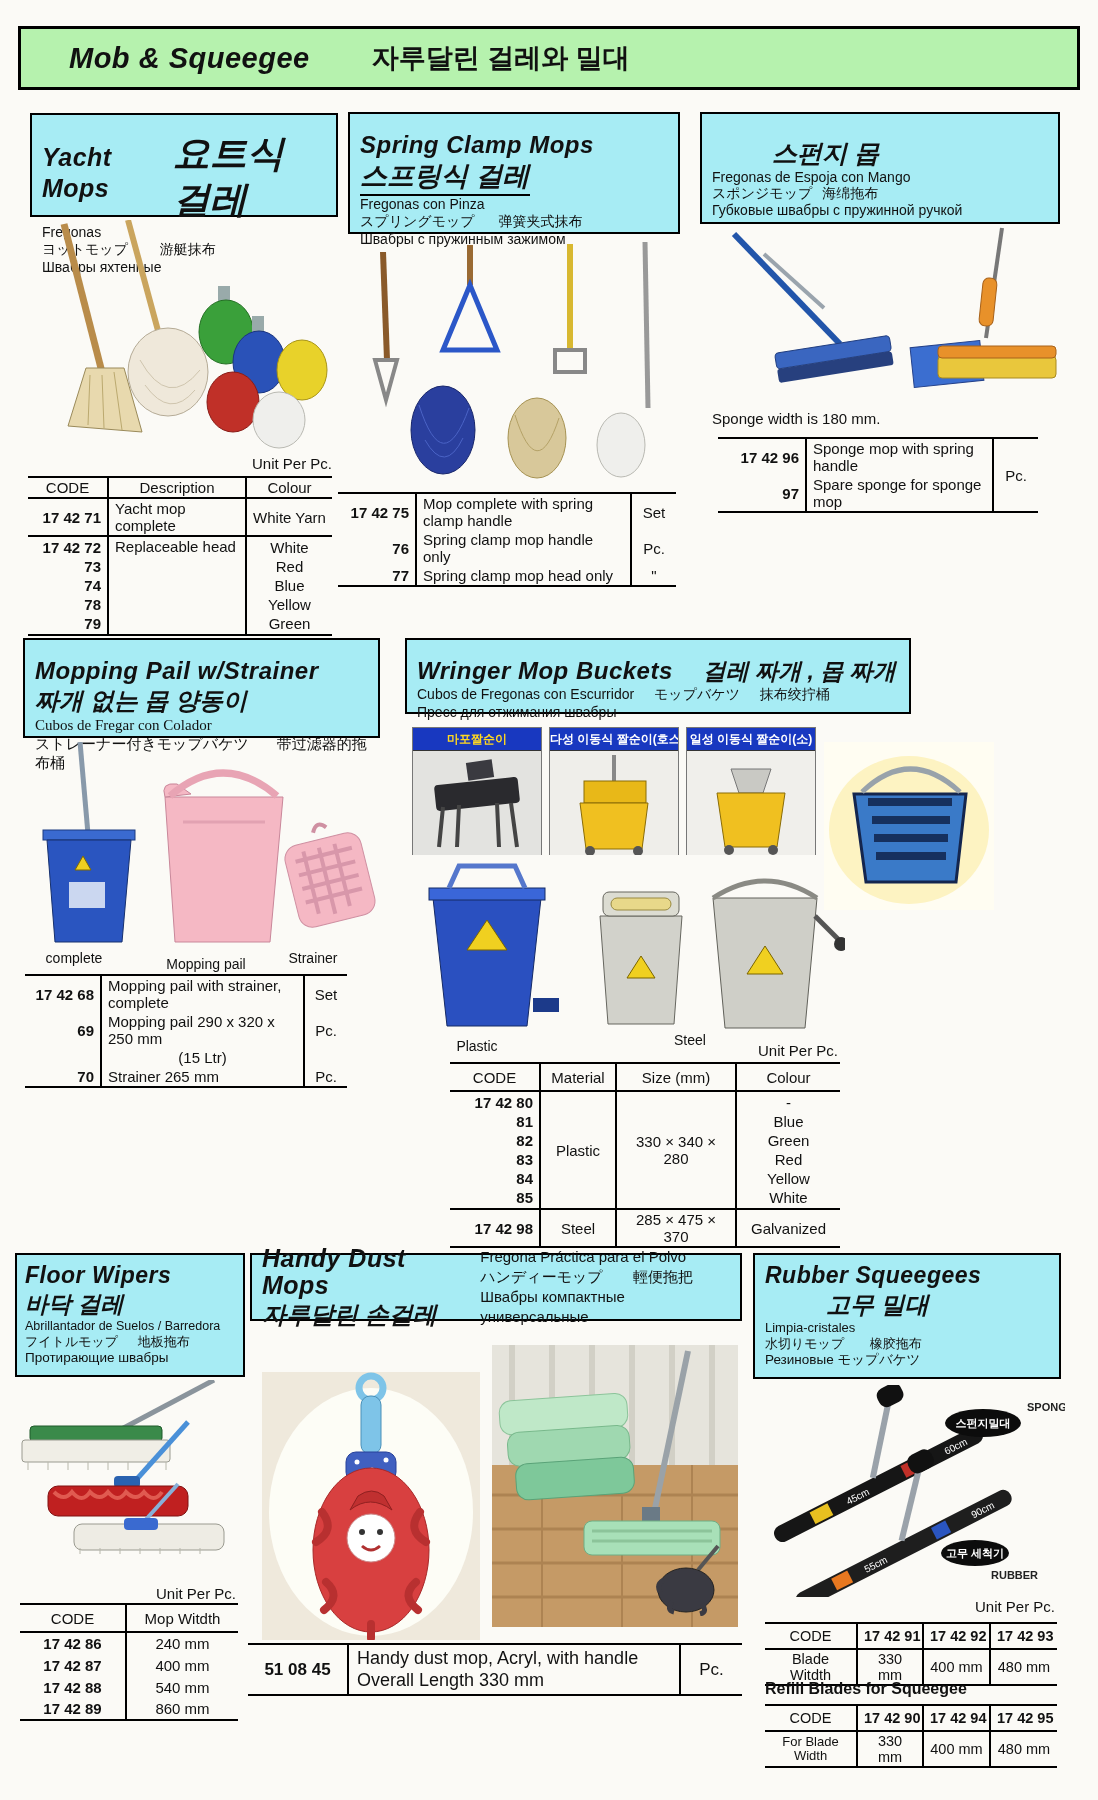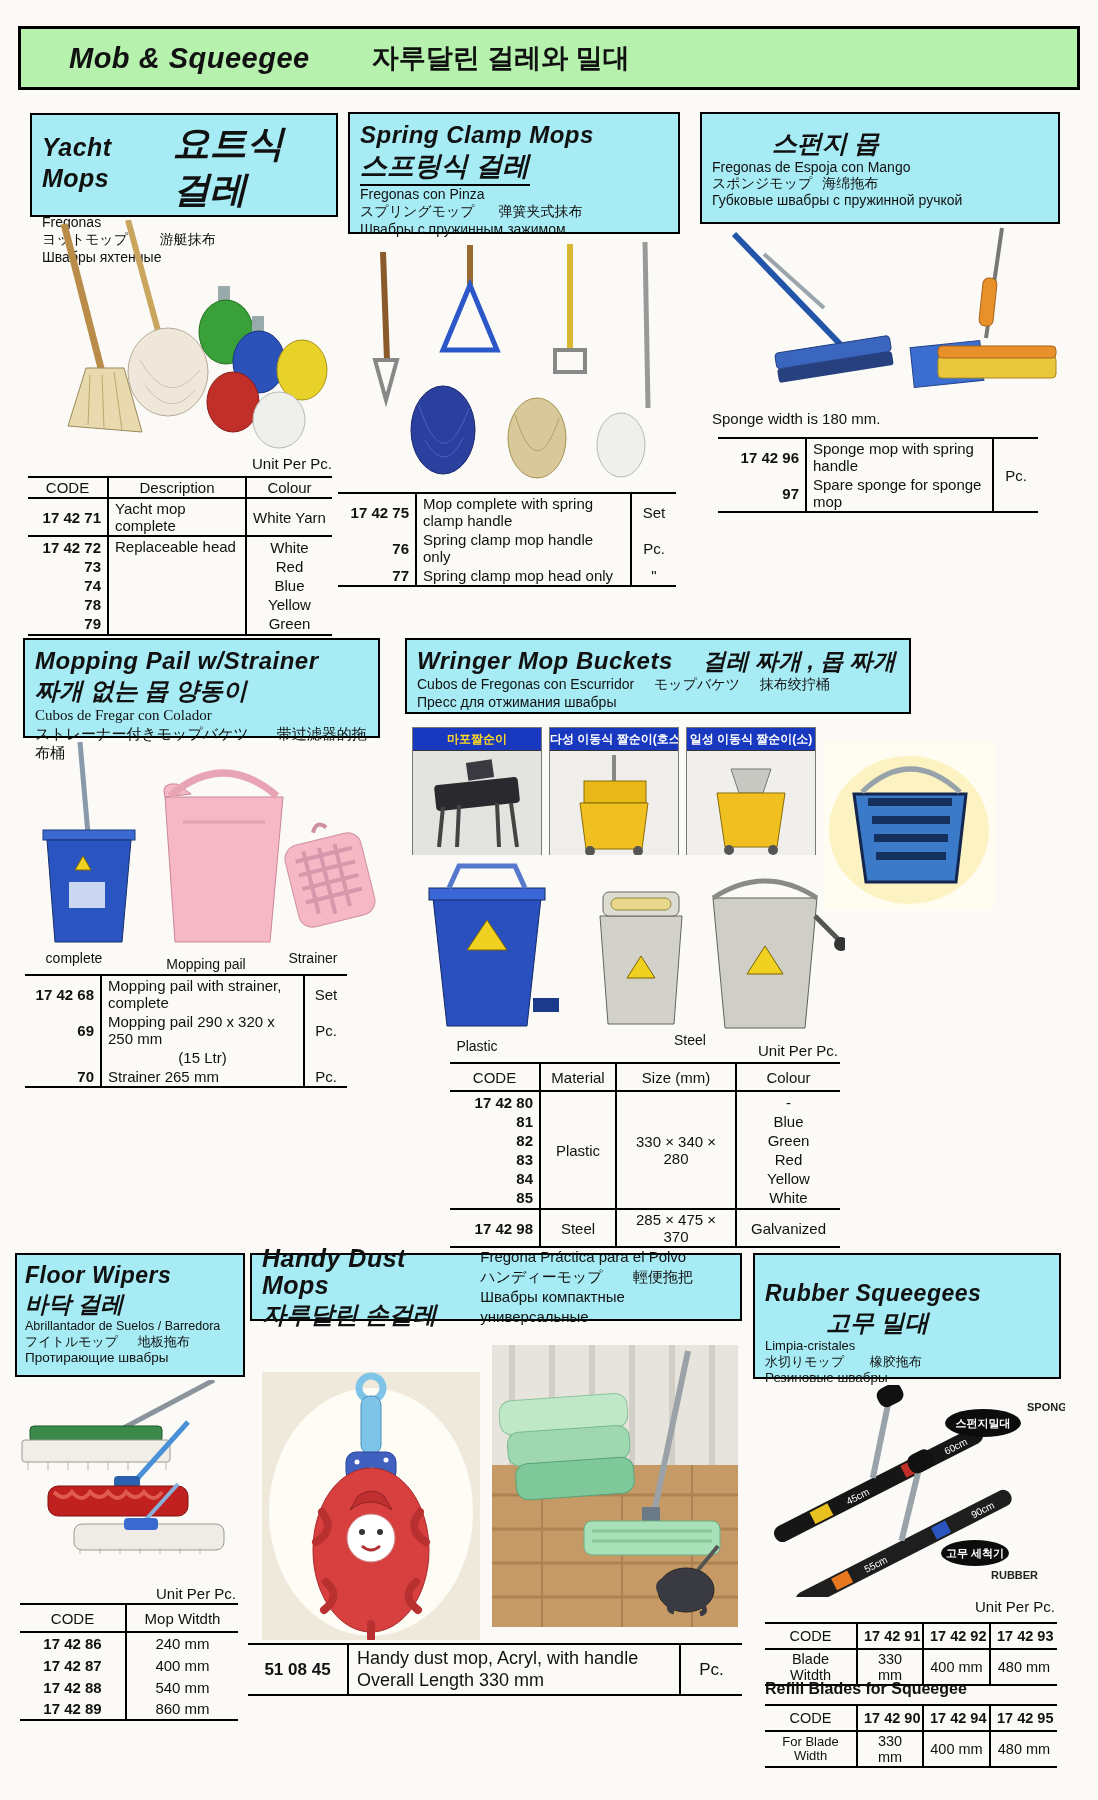--- a/index.html
+++ b/index.html
@@ -1,20 +1,20 @@
 <!DOCTYPE html>
 <html><head>
 <meta charset="utf-8">
 <style>
   html,body{margin:0;padding:0;background:#e9e9e6}
   #page{position:relative;width:1098px;height:1800px;background:#fbfaf6;
         font-family:"Liberation Sans",sans-serif;color:#111;overflow:hidden}
   .abs{position:absolute}
   .secbox{position:absolute;background:#a7ecf4;border:2px solid #000;
-          padding:6px 10px;box-sizing:border-box;line-height:1.25}
+          padding:16px 10px;box-sizing:border-box;line-height:1.25}
   .t-en{font-weight:bold;font-style:italic;letter-spacing:.5px}
   .t-ko{font-weight:bold;font-style:italic}
   .ln{font-size:14px}
   .unit{position:absolute;font-size:15px;text-align:right}
   .cap{position:absolute;font-size:14px;text-align:center}
   table.cat{border-collapse:collapse;position:absolute;table-layout:fixed;
             border-top:2px solid #000;border-bottom:2px solid #000;font-size:15px}
   table.cat td{padding:1px 6px;vertical-align:middle}
   td.vl{border-left:2px solid #000}
   tr.hr td{border-bottom:2px solid #000}
@@ -506,29 +506,29 @@
       <td class="ctr" style="font-weight:bold;font-size:17px">51 08 45</td>
       <td class="vl" style="font-size:18px;line-height:1.2;padding:3px 8px">
         <div>Handy dust mop, Acryl, with handle</div>
         <div>Overall Length 330 mm</div>
       </td>
       <td class="ctr vl" style="font-size:17px">Pc.</td>
     </tr>
   </tbody>
     </table>
 
-  <div class="secbox" style="left:753px;top:1253px;width:308px;height:126px;padding:24px 10px">
+  <div class="secbox" style="left:753px;top:1253px;width:308px;height:126px;padding:6px 10px">
     <div class="t-en" style="font-size:23px">Rubber Squeegees</div>
     <div class="t-ko" style="font-size:24px;margin-left:61px">고무 밀대</div>
     <div style="font-size:13px">Limpia-cristales</div>
     <div style="font-size:13px">
       <span>水切りモップ</span>
       <span style="margin-left:22px">橡胶拖布</span>
     </div>
-    <div style="font-size:13.5px">Резиновые швабры</div>
+    <div style="font-size:13.5px">Резиновые モップバケツ</div>
   </div>
 
   <svg class="abs" style="left:755px;top:1385px" width="310" height="212" viewBox="0 0 310 212">
     <g transform="rotate(-27 150 90)">
       <rect x="6" y="78" width="232" height="17" rx="8" fill="#161616"></rect>
       <rect x="48" y="80" width="20" height="13" fill="#e8c020"></rect>
       <rect x="150" y="80" width="16" height="13" fill="#c03028"></rect>
       <line x1="120" y1="78" x2="168" y2="18" stroke="#9aa2aa" stroke-width="6"></line>
       <rect x="160" y="2" width="26" height="20" rx="8" fill="#111"></rect>
       <text x="86" y="91" font-size="10" fill="#fff">45cm</text>

